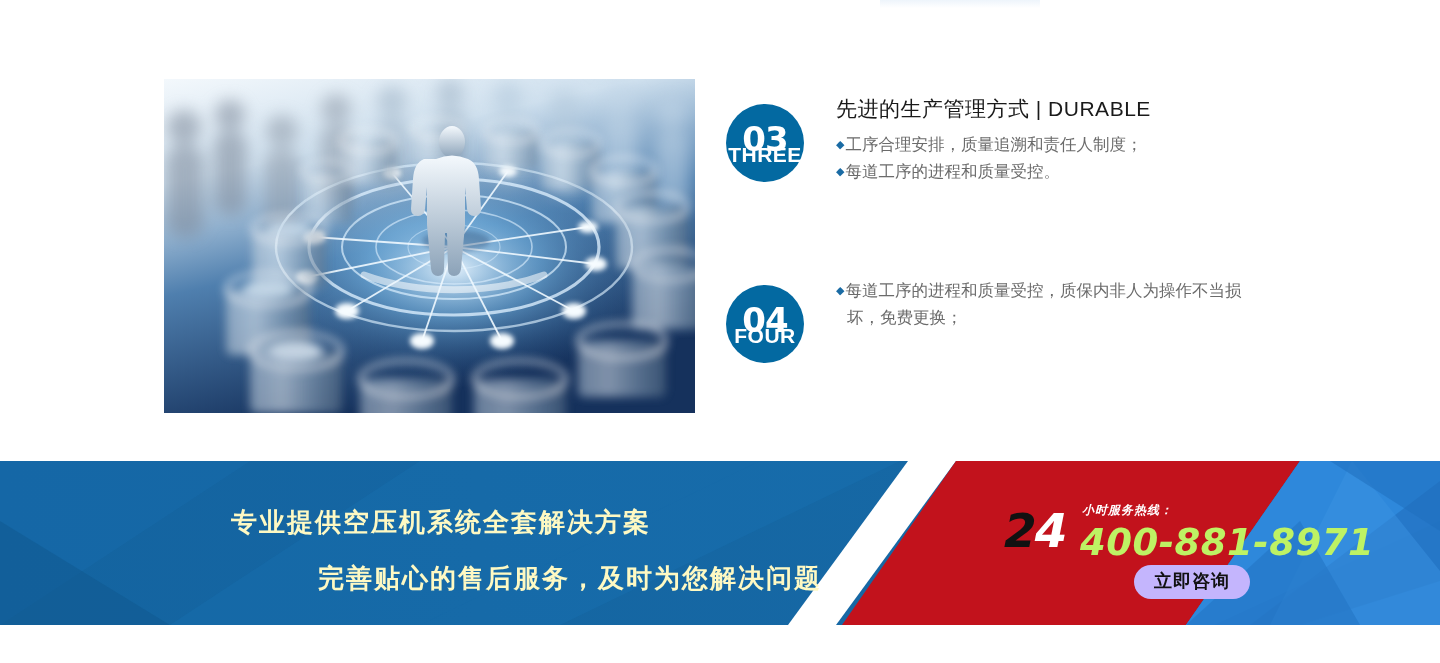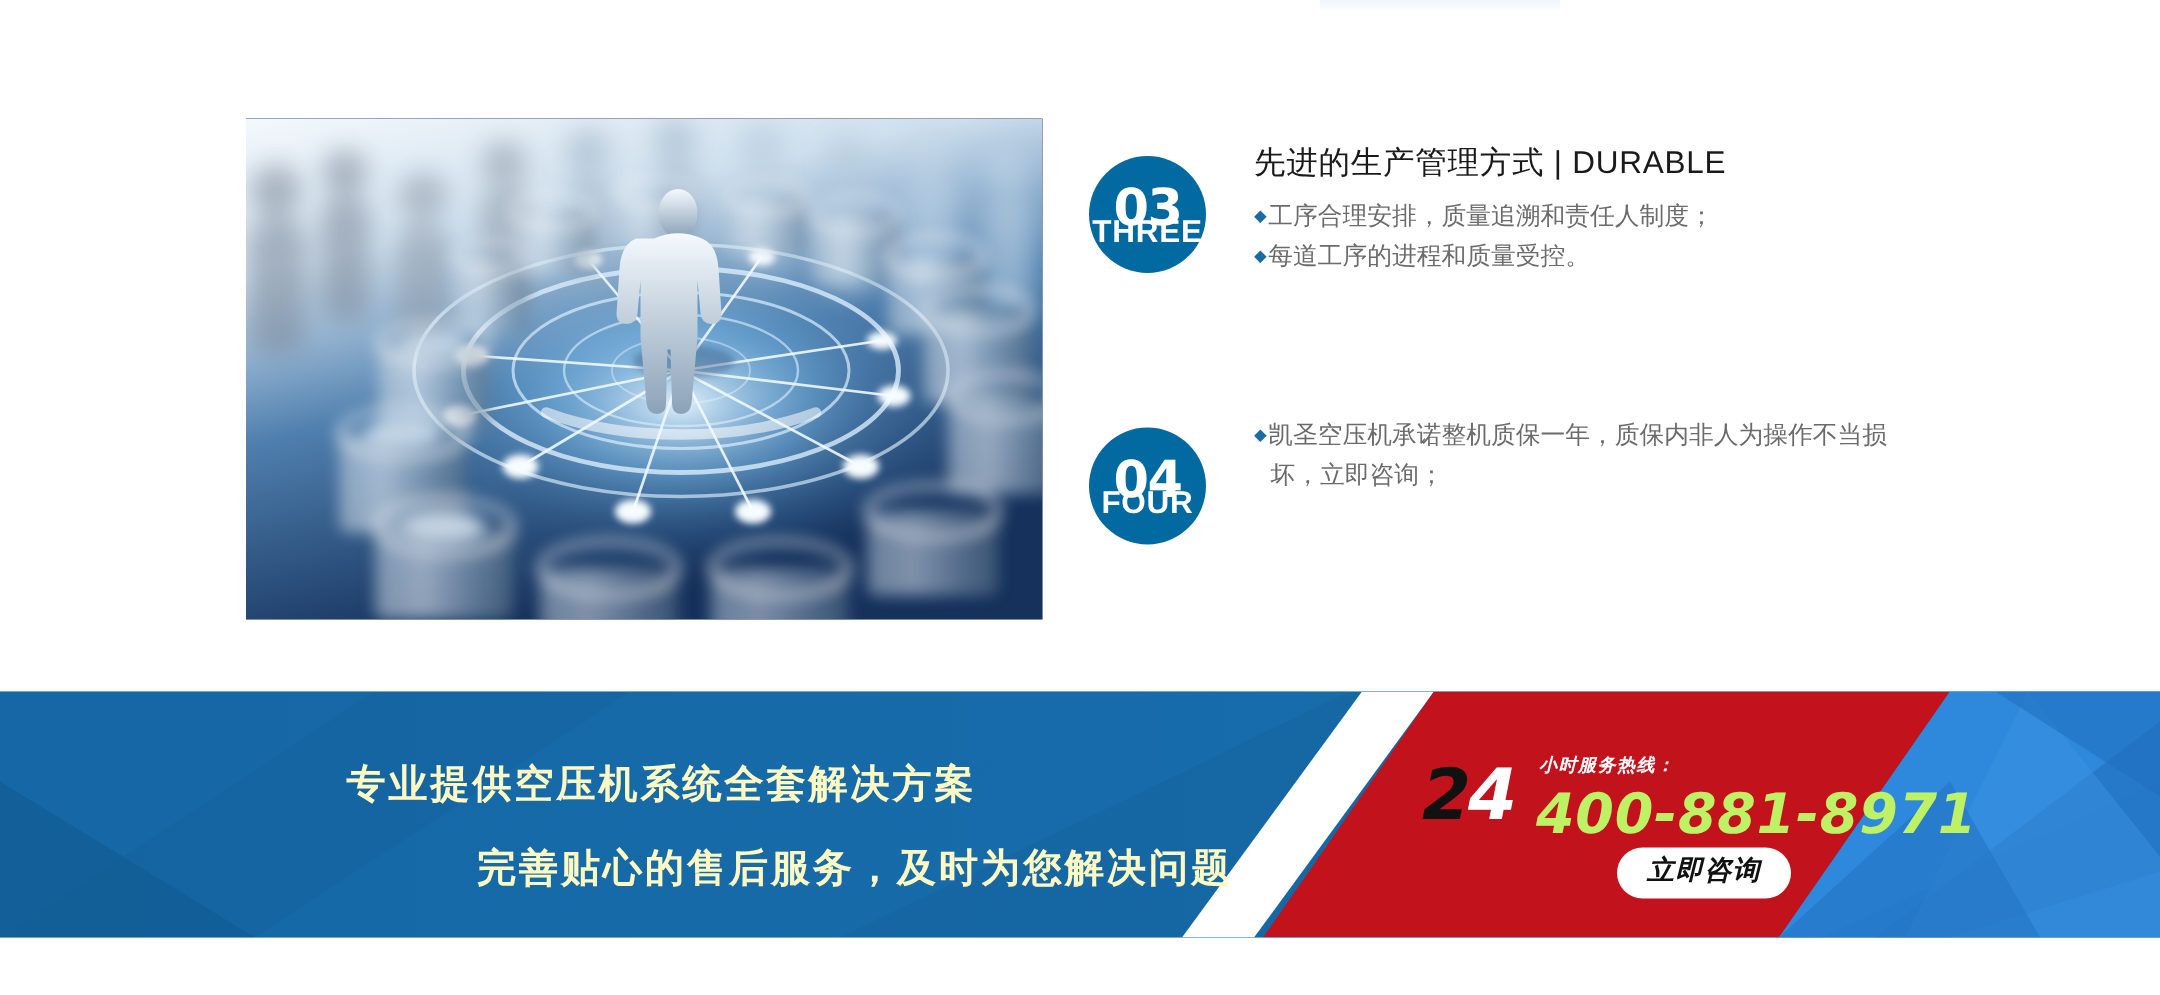--- a/index.html
+++ b/index.html
@@ -80,21 +80,21 @@
   }
   .bline{
     position:absolute; color:#fef9c3; font-weight:700;
     font-family:"DejaVu Sans","Liberation Sans",sans-serif;
     letter-spacing:2px; white-space:nowrap;
   }
   .bline1{ left:231px; top:44px; font-size:26px; }
   .bline2{ left:318px; top:100px; font-size:26px; }
 
   .hot{
-    position:absolute; left:948px; top:41px; width:300px; height:105px;
+    position:absolute; left:1004px; top:41px; width:300px; height:105px;
   }
   .hot24{
     position:absolute; left:0; top:5px;
     font-size:47px; font-weight:700; font-style:italic;
     font-family:"DejaVu Sans",sans-serif;
     line-height:1; letter-spacing:-2px;
   }
   .hot24 .d2{ color:#111111; }
   .hot24 .d4{ color:#ffffff; }
   .hotlabel{
@@ -103,26 +103,26 @@
     letter-spacing:1px; white-space:nowrap;text-align:right;
   }
   .hotnum{
     position:absolute; left:76px; top:19px;
     font-size:37px; color:#bef264; font-weight:700; font-style:italic;
     font-family:"DejaVu Sans",sans-serif;
     letter-spacing:.5px; white-space:nowrap;text-align:right;
   }
   .cta{
     position:absolute; left:130px; top:63px;
-    background:#ffffff; color:#111111;
+    background:#c4b5fd; color:#111111;
     border-radius:20px; border:none;
     padding:6px 20px 7px;
     font-size:18px; font-weight:700;
     font-family:"DejaVu Sans","Liberation Sans",sans-serif;
-    letter-spacing:1px; cursor:pointer; line-height:1.15;font-style:italic;
+    letter-spacing:1px; cursor:pointer; line-height:1.15;
   }
 </style>
 </head>
 <body>
 
 <div class="top-remnant"></div>
 
 <div class="photo">
   <svg viewBox="0 0 531 334" xmlns="http://www.w3.org/2000/svg" role="img">
     <defs>
@@ -322,21 +322,21 @@
     </div>
   </div>
 
   <div class="feature">
     <div class="badge">
       <span class="num">04</span>
       <span class="word">FOUR</span>
     </div>
     <div class="ftext">
       <ul class="flist">
-        <li><span class="bullet">◆</span><span>凯圣空压机承诺整机质保一年，质保内非人为操作不当损坏，立即咨询；</span></li>
+        <li><span class="bullet">◆</span><span>每道工序的进程和质量受控，质保内非人为操作不当损坏，免费更换；</span></li>
       </ul>
     </div>
   </div>
 
 </div>
 
 <div class="banner">
 
   <svg viewBox="0 0 1440 164" preserveAspectRatio="none" xmlns="http://www.w3.org/2000/svg">
     <defs>

